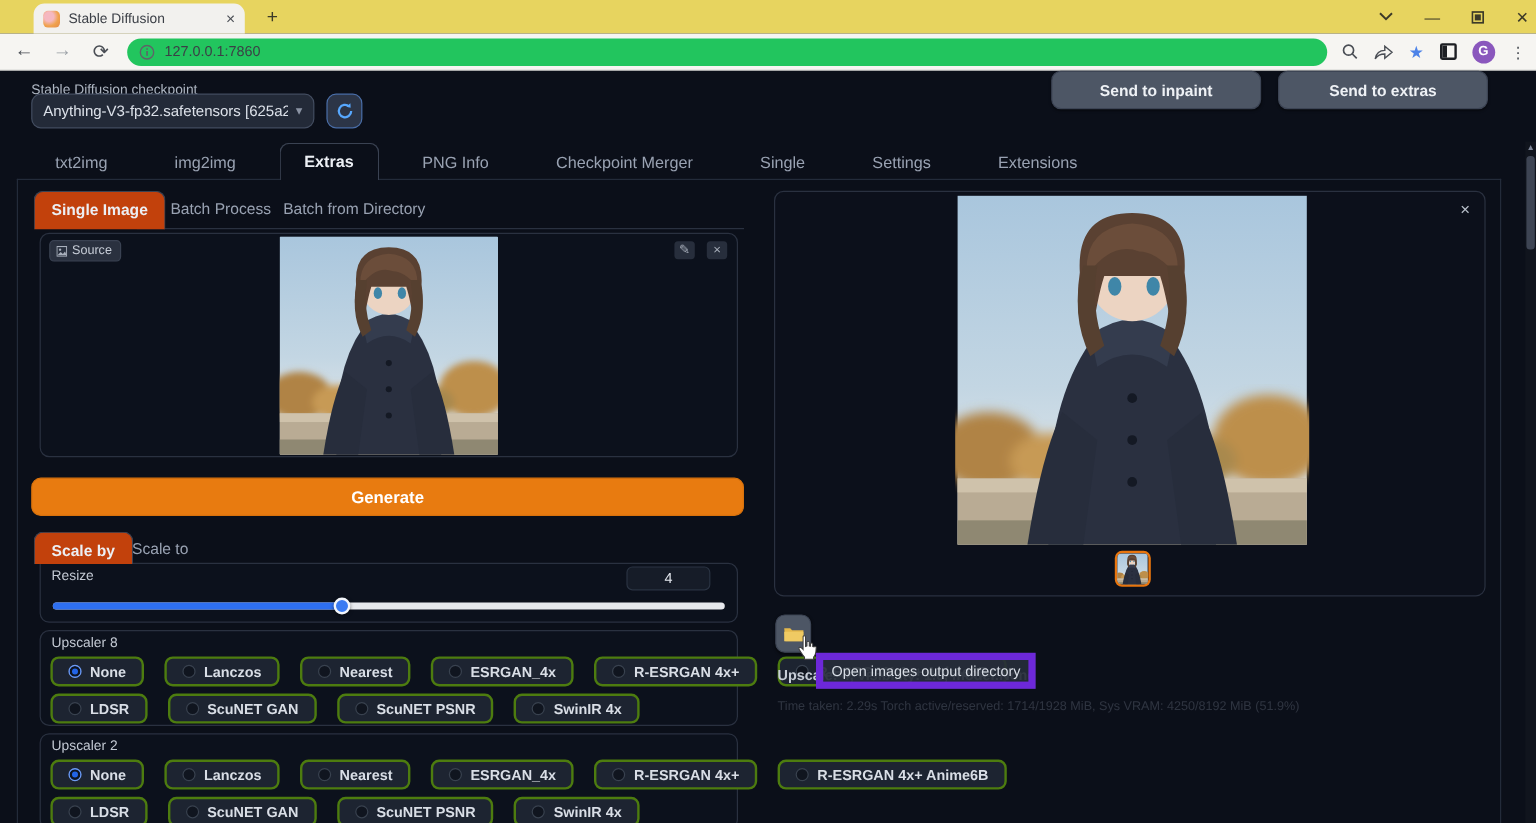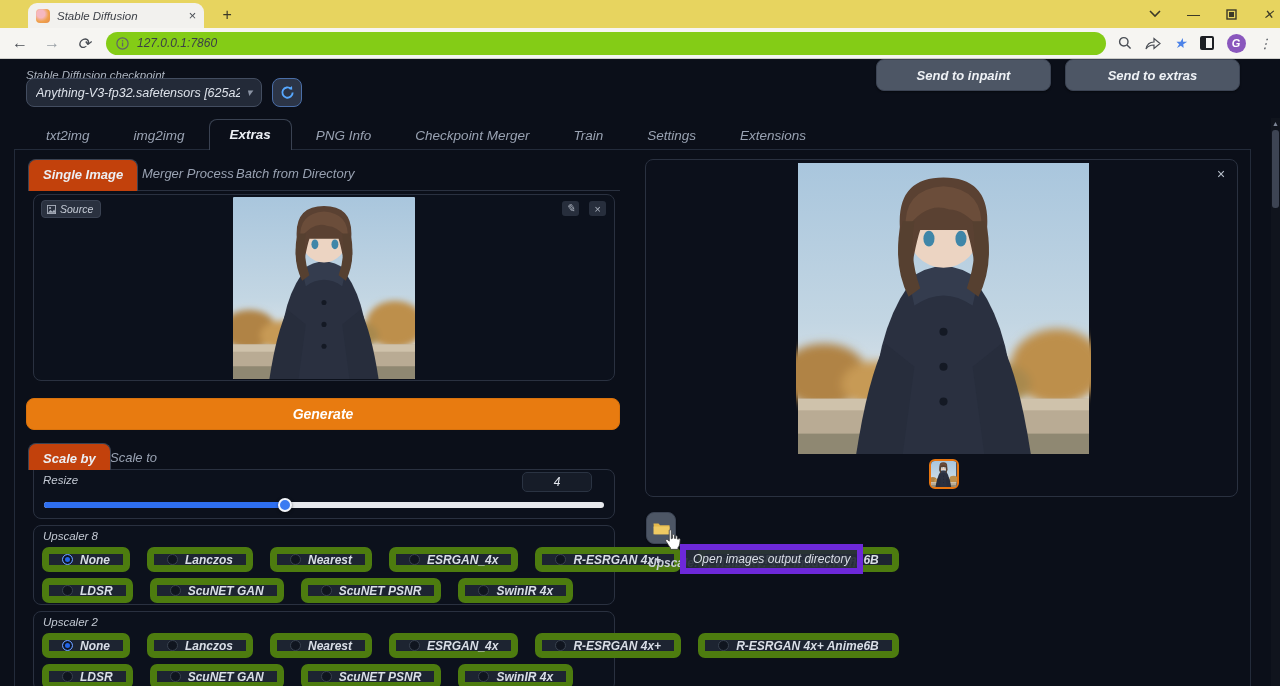--- a/index.html
+++ b/index.html
@@ -1,38 +1,38 @@
 <!DOCTYPE html>
 <html><head>
 <meta charset="utf-8">
 <style>
   * { margin:0; padding:0; box-sizing:border-box; }
   html,body { width:1280px; height:686px; overflow:hidden; background:#0b0f19;
     font-family:"Liberation Sans", sans-serif; }
-  #stage { position:relative; width:1280px; height:686px;font-style:italic; }
+  #stage { position:relative; width:1280px; height:686px; }
 
   
   .tabstrip { position:absolute; left:0; top:0; width:1280px; height:28px; background:#e7d45f; }
   .btab { position:absolute; left:28px; top:3px; width:176px; height:25px; background:#f2f1ee;
     border-radius:9px 9px 0 0; display:flex; align-items:center; padding:0 8px; gap:7px; }
   .favicon { width:14px; height:14px; border-radius:4px;
     background:radial-gradient(circle at 35% 35%, #f5b8c0 0 30%, #f0a24d 60%, #e4884a); flex:0 0 auto; }
   .btab-title { font-size:11.5px; color:#3b3f46; flex:1; white-space:nowrap; overflow:hidden; }
   .tab-close { font-size:13px; color:#4a4e55; cursor:default; }
   .newtab { position:absolute; left:216px; top:4px; width:22px; height:22px; text-align:center;
     line-height:21px; font-size:16px; color:#3c3a28; border-radius:50%; }
   .wincontrols { position:absolute; right:6px; top:0; height:28px; display:flex; align-items:center; gap:26px;
     color:#3c3a28; font-size:13px; }
   .wincontrols svg { display:block; }
 
   .toolbar { position:absolute; left:0; top:28px; width:1280px; height:31px; background:#f6f5f2;
     border-bottom:1px solid #cfcfcc; display:flex; align-items:center; }
   .navbtn { width:24px; text-align:center; font-size:16px; color:#4a4e55; margin-left:8px; }
   .navbtn.dim { color:#9aa0a6; }
-  .urlbar { margin-left:10px; width:1000px; height:23px; background:#84cc16; border-radius:12px;
+  .urlbar { margin-left:10px; width:1000px; height:23px; background:#22c55e; border-radius:12px;
     display:flex; align-items:center; padding:0 10px; gap:8px; }
   .urltext { font-size:12px; color:#3b3f46; }
   .tb-icons { display:flex; align-items:center; gap:13px; margin-left:12px; }
   .star { color:#4d83e8; font-size:14px; }
   .panel-ic { width:14px; height:14px; border:2px solid #1d1f23; border-radius:2px;
     background:linear-gradient(90deg,#1d1f23 0 38%, transparent 38%); }
   .avatar { width:19px; height:19px; border-radius:50%; background:#8a57bd; color:#fff; font-size:11px;
     display:flex; align-items:center; justify-content:center; font-weight:bold; }
   .kebab { color:#4a4e55; font-size:13px; letter-spacing:0; }
 
@@ -41,21 +41,21 @@
   .abs { position:absolute; }
 
   .small-label { font-size:11.5px; color:#aeb6c2; }
   .dropdown { width:236px; height:29px; background:#232a38; border:1px solid #434d60; border-radius:8px;
     display:flex; align-items:center; padding:0 9px; gap:6px; }
   .dd-text { font-size:12.5px; color:#dde2ea; flex:1; white-space:nowrap; overflow:hidden; }
   .dd-chev { color:#8a93a3; font-size:11px; }
   .refresh-btn { width:30px; height:29px; background:#2c3547; border:1px solid #4a6ea8; border-radius:8px;
     display:flex; align-items:center; justify-content:center; }
 
-  .maintabs { position:absolute; left:26px; top:60px; display:flex; align-items:flex-end; gap:4px; z-index:3; }
+  .maintabs { position:absolute; left:26px; top:60px; display:flex; align-items:flex-end; gap:16px; z-index:3; }
   .mtab { font-size:13.5px; color:#99a2b2; padding:7px 20px; }
   .mtab.active { color:#eceff4; font-weight:bold; border:1px solid #3a4252; border-bottom:none;
     border-radius:8px 8px 0 0; background:#0b0f19; height:31px; }
 
   .content-wrap { position:absolute; left:14px; top:90px; width:1237px; height:537px;
     border:1px solid #232b3a; border-bottom:none; border-radius:0 0 0 0; }
 
   
   .subtab-row-line { position:absolute; left:114px; top:131px; width:506px; height:1px; background:#2a3140; }
   .subtab { position:absolute; font-size:13px; color:#99a2b2; top:100px; padding:7px 14px; }
@@ -82,21 +82,21 @@
     border:1px solid #2a3342; border-radius:5px; color:#e3e7ee; font-size:12px; text-align:center; line-height:19px; }
   .slider { position:absolute; left:10px; top:32px; width:560px; height:6px; background:#e7e9ed; border-radius:3px; }
   .slider-fill { position:absolute; left:0; top:0; height:6px; width:43%; background:#2e6ff0; border-radius:3px; }
   .slider-thumb { position:absolute; left:calc(43% - 7px); top:-4px; width:14px; height:14px; background:#3b7bf2;
     border:2px solid #f2f5fa; border-radius:50%; box-shadow:0 1px 3px rgba(0,0,0,.5); }
 
   .ups-group { position:absolute; left:33px; width:582px; height:80px; background:#0c111c;
     border:1px solid #2a3140; border-radius:8px; }
   .ups-label { position:absolute; left:9px; top:4px; font-size:11.5px; color:#c3c9d3; }
   .opt-row { position:absolute; left:8px; display:flex; gap:17px; }
-  .opt { height:25px; background:#1d2431; border:7px solid #4d7c0f; border-radius:7px; display:flex;
+  .opt { height:25px; background:#1d2431; border:2px solid #4d7c0f; border-radius:7px; display:flex;
     align-items:center; gap:7px; padding:0 13px; font-size:12px; font-weight:bold; color:#d9dee6; white-space:nowrap; }
   .radio { width:11px; height:11px; border-radius:50%; background:#10151f; border:1px solid #39424f; flex:0 0 auto; }
   .opt.sel .radio { background:#2264e6; border:1px solid #6f9bf0; box-shadow:inset 0 0 0 2px #0e1420; }
 
   
   .res-panel { position:absolute; left:645px; top:100px; width:593px; height:338px; background:#0c101b;
     border:1px solid #2a3140; border-radius:8px; }
   .res-close { position:absolute; right:12px; top:6px; color:#b9c0cb; font-size:14px; }
   .res-img { position:absolute; left:150px; top:3px; width:295px; height:291px; }
   .thumb { position:absolute; left:283px; top:299px; width:30px; height:30px; border:2px solid #e8750e;
@@ -226,28 +226,28 @@
       </svg>
     </div>
 
     <div class="content-wrap"></div>
     <div class="maintabs">
       <div class="mtab">txt2img</div>
       <div class="mtab">img2img</div>
       <div class="mtab active">Extras</div>
       <div class="mtab">PNG Info</div>
       <div class="mtab">Checkpoint Merger</div>
-      <div class="mtab">Train</div>
+      <div class="mtab">Single</div>
       <div class="mtab">Settings</div>
       <div class="mtab">Extensions</div>
     </div>
 
     <div class="subtab-row-line"></div>
     <div class="subtab active">Single Image</div>
-    <div class="subtab" style="left:128px;">Merger Process</div>
+    <div class="subtab" style="left:128px;">Batch Process</div>
     <div class="subtab" style="left:222px;">Batch from Directory</div>
 
     <div class="src-box">
       <div class="src-img">
         <svg viewBox="0 0 100 100">
             <use href="#girlart"></use>
           </svg>
       </div>
       <div class="src-badge">
         <svg width="9" height="9" viewBox="0 0 10 10">
@@ -399,20 +399,21 @@
       </svg>
     </div>
     <div class="gray-btn" style="left:876px; width:175px;">
         <span>Send to inpaint</span>
       </div>
     <div class="gray-btn" style="left:1065px; width:175px;">
         <span>Send to extras</span>
       </div>
 
     <div class="res-info">Upscale: 4, visibility: 1.0, model:None</div>
+    <div class="footer-stats">Time taken: 2.29s  Torch active/reserved: 1714/1928 MiB, Sys VRAM: 4250/8192 MiB (51.9%)</div>
 
     <div class="tooltip">Open images output directory</div>
     <div class="cursor">
       <svg width="18" height="22" viewBox="0 0 15 18">
         <path d="M5.2 1.2 c0-1 1.7-1 1.7 0 V8 l1-.4 V5 c0-1 1.6-1 1.6 0 v2.6 l.9 .1 V6.2 c0-.9 1.5-.9 1.5 .1 v1.8 l.9 .2 c0-.9 1.5-.7 1.5 .3 0 0 -.1 3.6-.7 4.9 -.5 1.2-1.1 1.8-1.1 1.8 v1.5 H6.2 v-1.4 c0 0-1-1-2-2.7 C3.2 11 1.7 9.6 2.4 8.8 c.6-.7 1.8-.1 2.8 1.2 Z" fill="#ffffff" stroke="#3a3a3a" stroke-width="0.7"></path>
       </svg>
     </div>
 
     <div class="scrollbar">
       <div class="scroll-arrow" style="top:2px;">▲</div>

